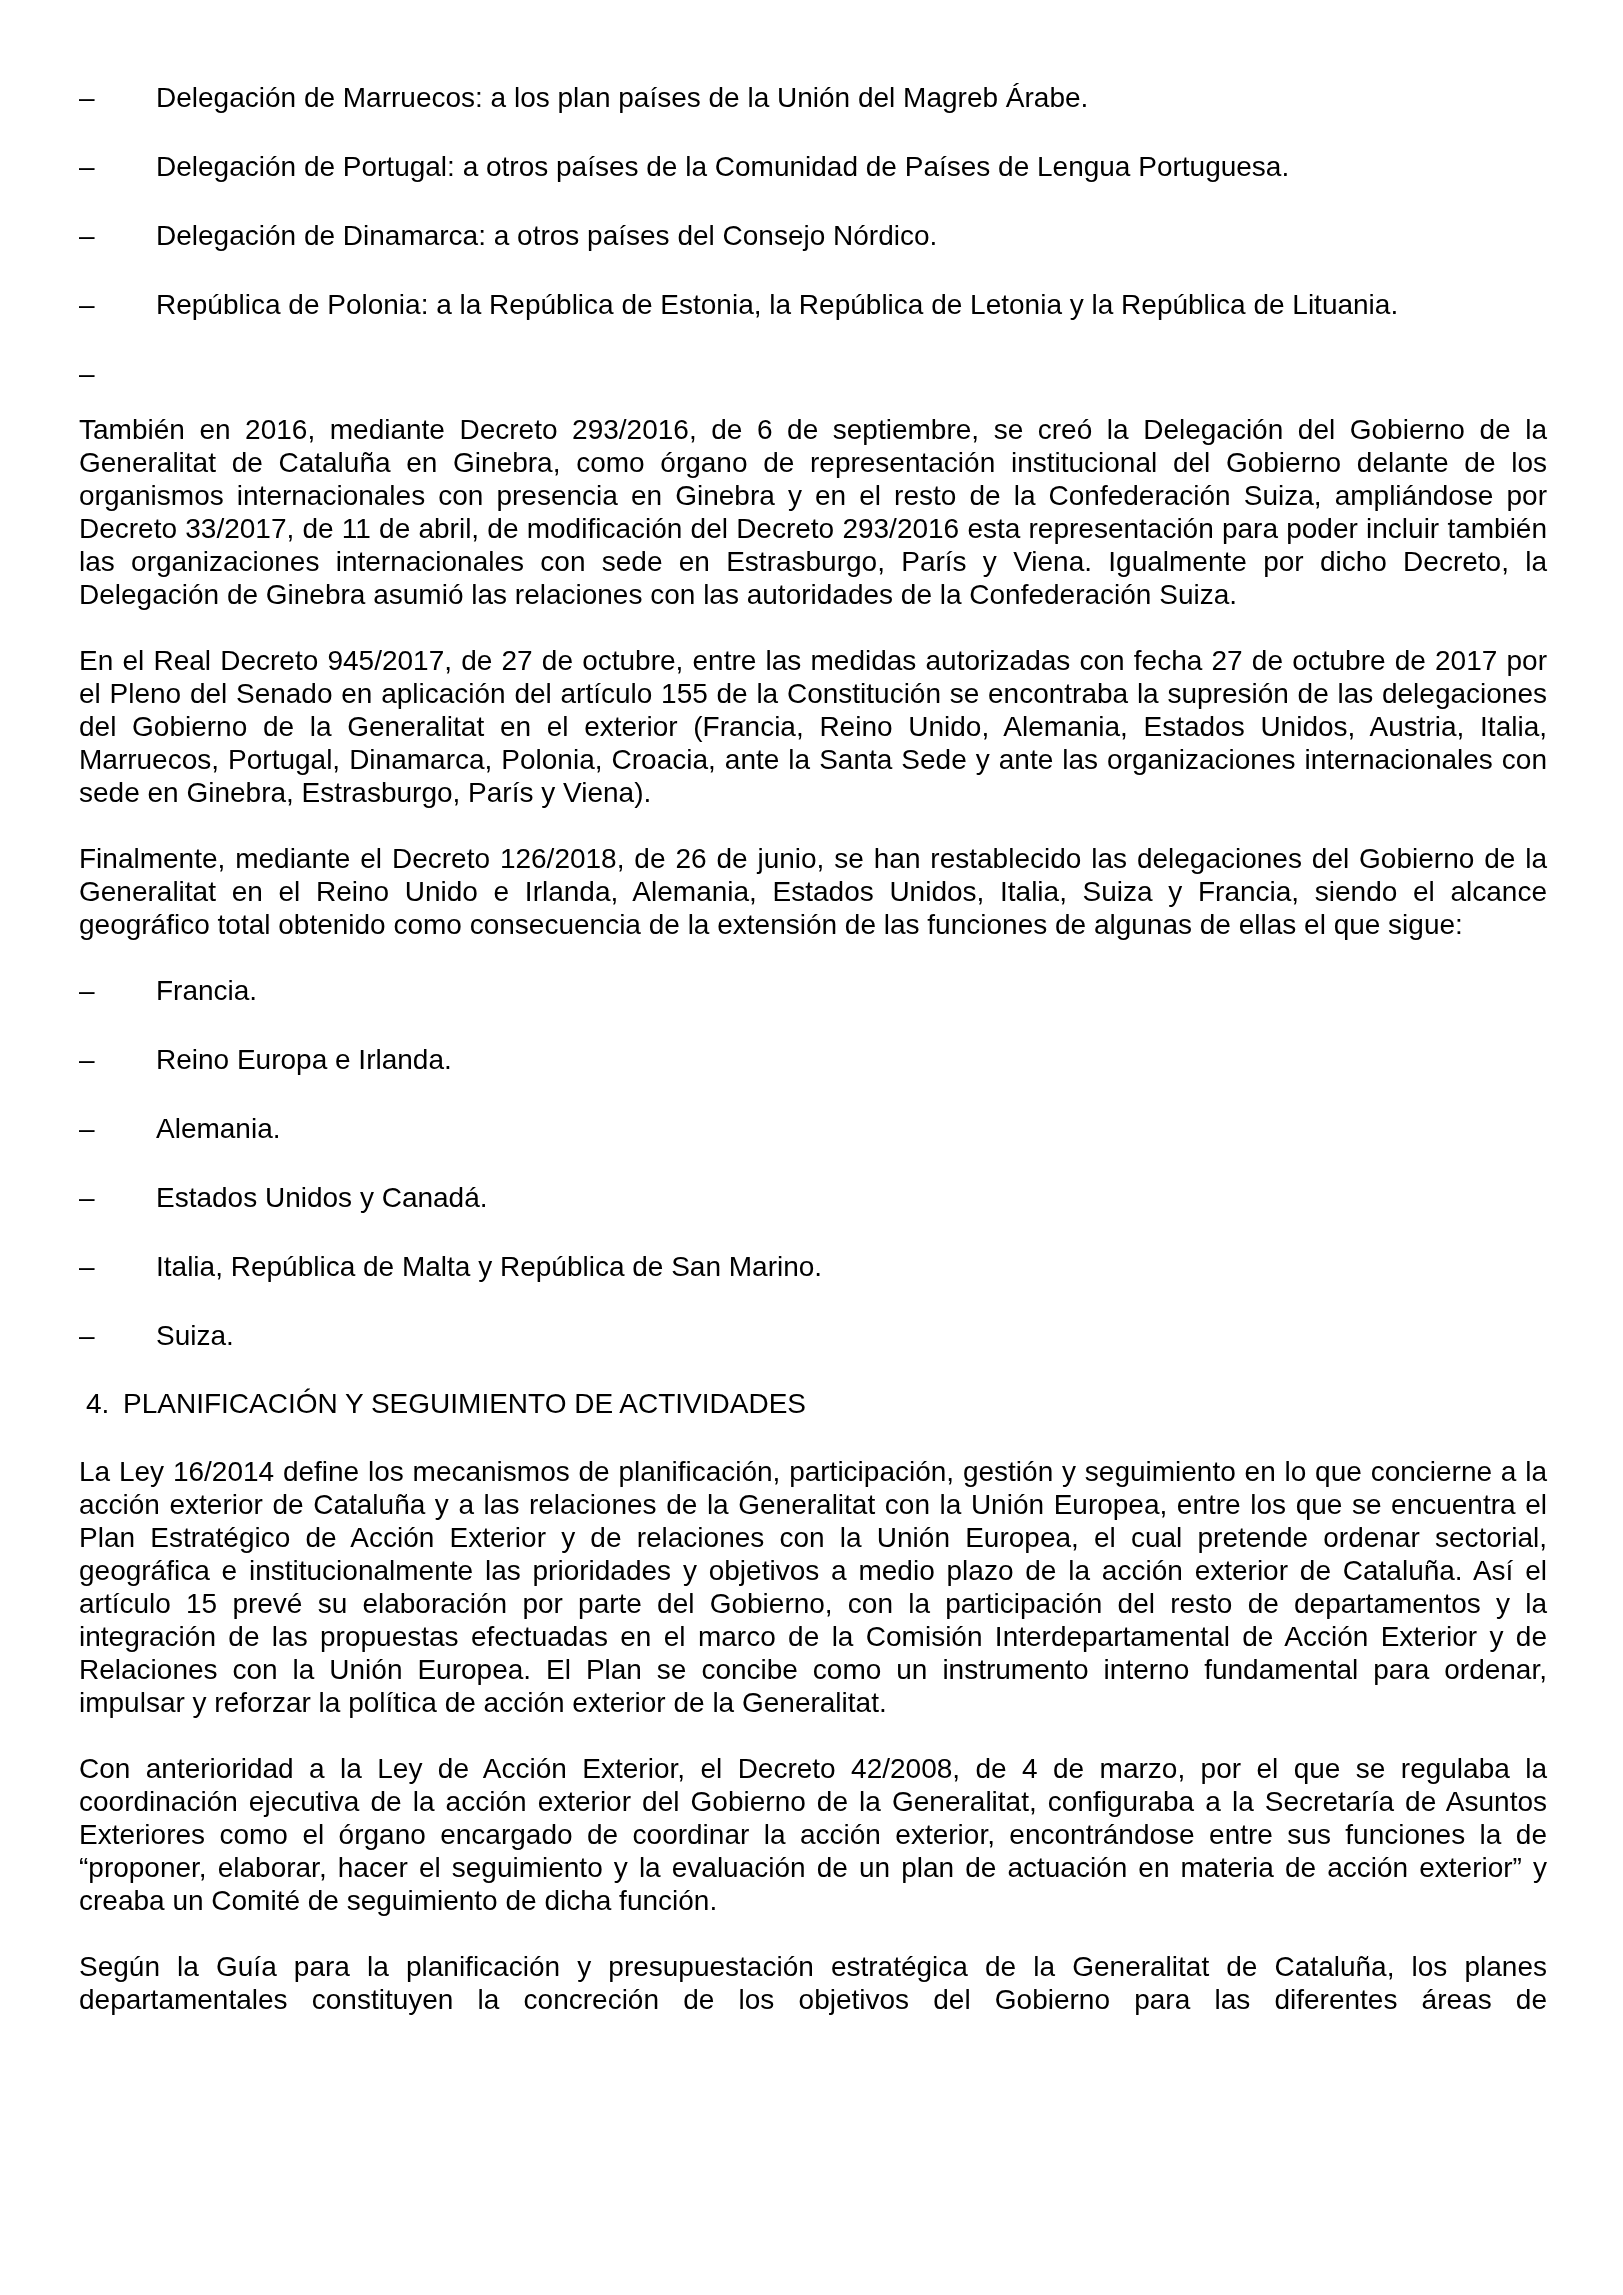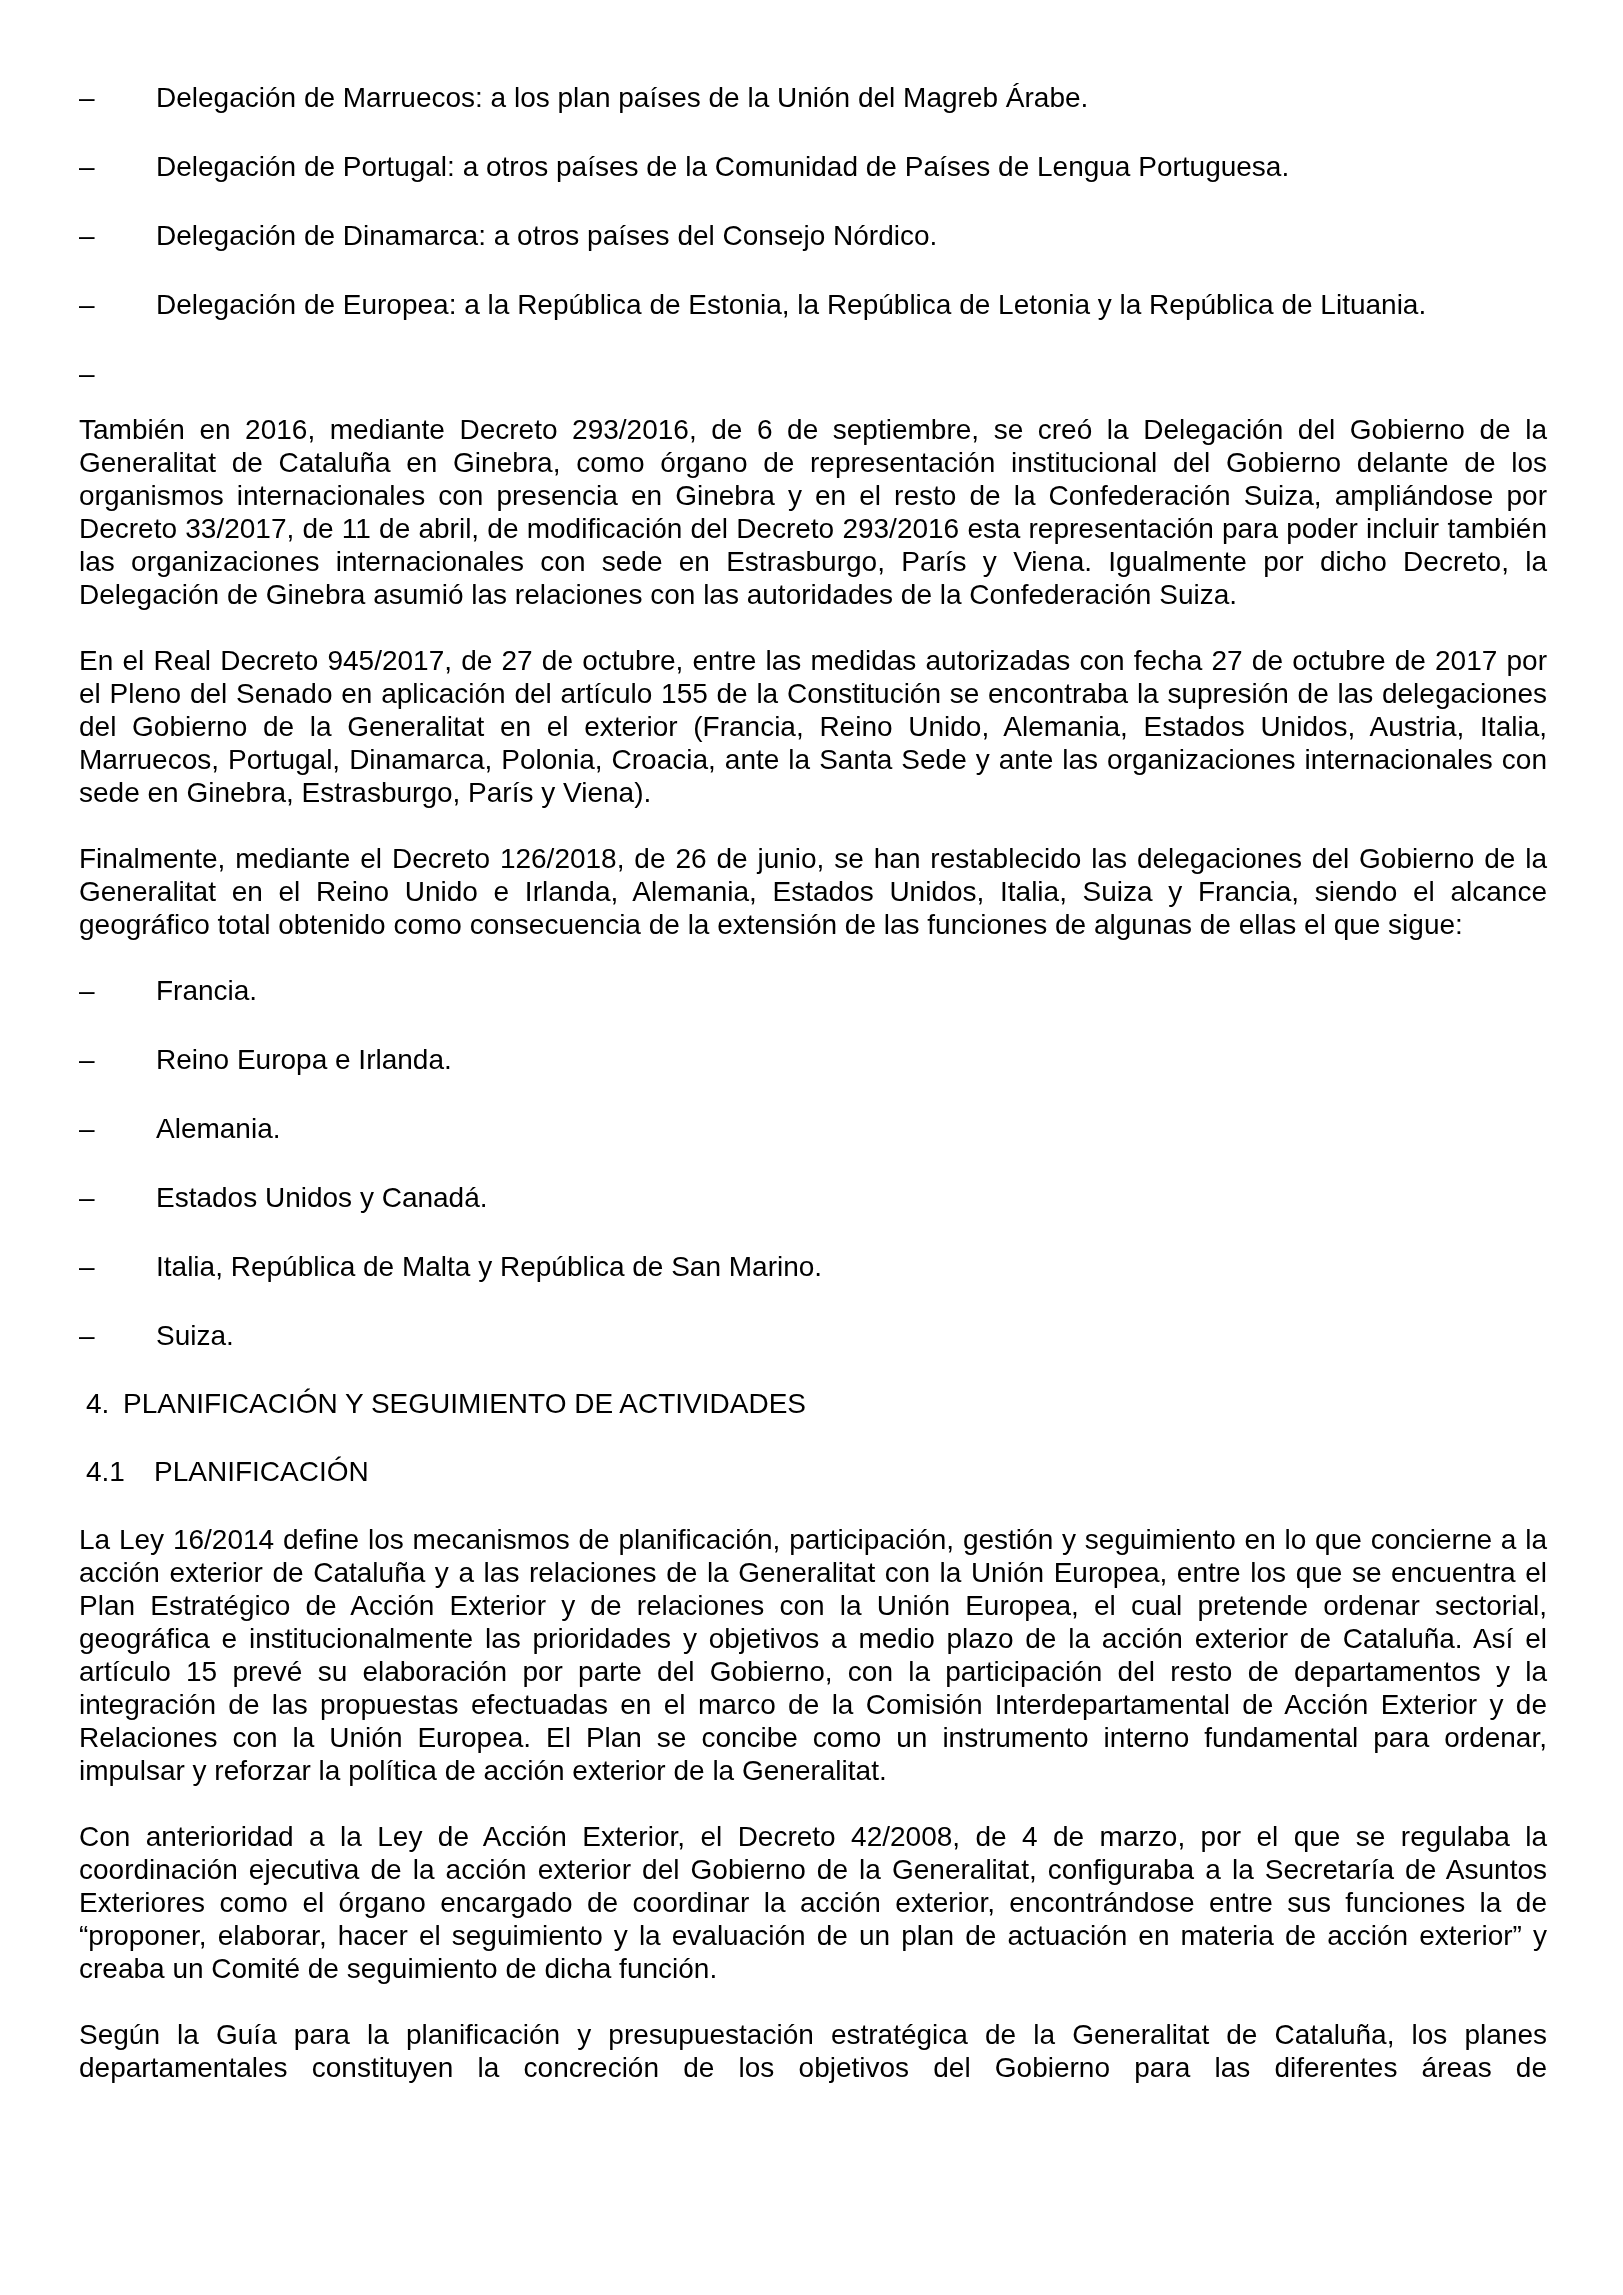--- a/index.html
+++ b/index.html
@@ -18,43 +18,40 @@
 </style>
 </head>
 <body>
 
 <div class="page">
 
   <ul class="list" style="margin-top:81px;">
     <li><span class="dash">–</span><span>Delegación de Marruecos: a los plan países de la Unión del Magreb Árabe.</span></li>
     <li><span class="dash">–</span><span>Delegación de Portugal: a otros países de la Comunidad de Países de Lengua Portuguesa.</span></li>
     <li><span class="dash">–</span><span>Delegación de Dinamarca: a otros países del Consejo Nórdico.</span></li>
-    <li><span class="dash">–</span><span>Delegación de Europea: a la República de Estonia, la República de Letonia y la República de Lituania.</span></li>
+    <li><span class="dash">–</span><span>República de Polonia: a la República de Estonia, la República de Letonia y la República de Lituania.</span></li>
     <li style="margin-bottom:23px;"><span class="dash">–</span></li>
   </ul>
 
   <p class="p">También en 2016, mediante Decreto 293/2016, de 6 de septiembre, se creó la Delegación del Gobierno de la Generalitat de Cataluña en Ginebra, como órgano de representación institucional del Gobierno delante de los organismos internacionales con presencia en Ginebra y en el resto de la Confederación Suiza, ampliándose por Decreto 33/2017, de 11 de abril, de modificación del Decreto 293/2016 esta representación para poder incluir también las organizaciones internacionales con sede en Estrasburgo, París y Viena. Igualmente por dicho Decreto, la Delegación de Ginebra asumió las relaciones con las autoridades de la Confederación Suiza.</p>
   <p class="p">En el Real Decreto 945/2017, de 27 de octubre, entre las medidas autorizadas con fecha 27 de octubre de 2017 por el Pleno del Senado en aplicación del artículo 155 de la Constitución se encontraba la supresión de las delegaciones del Gobierno de la Generalitat en el exterior (Francia, Reino Unido, Alemania, Estados Unidos, Austria, Italia, Marruecos, Portugal, Dinamarca, Polonia, Croacia, ante la Santa Sede y ante las organizaciones internacionales con sede en Ginebra, Estrasburgo, París y Viena).</p>
   <p class="p" style="">Finalmente, mediante el Decreto 126/2018, de 26 de junio, se han restablecido las delegaciones del Gobierno de la Generalitat en el Reino Unido e Irlanda, Alemania, Estados Unidos, Italia, Suiza y Francia, siendo el alcance geográfico total obtenido como consecuencia de la extensión de las funciones de algunas de ellas el que sigue:</p>
 
   <ul class="list">
     <li><span class="dash">–</span><span>Francia.</span></li>
     <li><span class="dash">–</span><span>Reino Europa e Irlanda.</span></li>
     <li><span class="dash">–</span><span>Alemania.</span></li>
     <li><span class="dash">–</span><span>Estados Unidos y Canadá.</span></li>
     <li><span class="dash">–</span><span>Italia, República de Malta y República de San Marino.</span></li>
     <li style="margin-bottom:35px;"><span class="dash">–</span><span>Suiza.</span></li>
   </ul>
 
   <div class="h" style="margin-bottom:35px;">
     <span class="num" style="width:37px;">4.</span><span>PLANIFICACIÓN Y SEGUIMIENTO DE ACTIVIDADES</span>
   </div>
 
-  <div class="h" style="margin-bottom:35px;">
-    <span class="num" style="width:68px;">4.1</span><span>PLANIFICACIÓN</span>
-  </div>
 
   <p class="p">La Ley 16/2014 define los mecanismos de planificación, participación, gestión y seguimiento en lo que concierne a la acción exterior de Cataluña y a las relaciones de la Generalitat con la Unión Europea, entre los que se encuentra el Plan Estratégico de Acción Exterior y de relaciones con la Unión Europea, el cual pretende ordenar sectorial, geográfica e institucionalmente las prioridades y objetivos a medio plazo de la acción exterior de Cataluña. Así el artículo 15 prevé su elaboración por parte del Gobierno, con la participación del resto de departamentos y la integración de las propuestas efectuadas en el marco de la Comisión Interdepartamental de Acción Exterior y de Relaciones con la Unión Europea. El Plan se concibe como un instrumento interno fundamental para ordenar, impulsar y reforzar la política de acción exterior de la Generalitat.</p>
   <p class="p">Con anterioridad a la Ley de Acción Exterior, el Decreto 42/2008, de 4 de marzo, por el que se regulaba la coordinación ejecutiva de la acción exterior del Gobierno de la Generalitat, configuraba a la Secretaría de Asuntos Exteriores como el órgano encargado de coordinar la acción exterior, encontrándose entre sus funciones la de “proponer, elaborar, hacer el seguimiento y la evaluación de un plan de actuación en materia de acción exterior” y creaba un Comité de seguimiento de dicha función.</p>
   <p class="p" style="text-align-last: justify;">Según la Guía para la planificación y presupuestación estratégica de la Generalitat de Cataluña, los planes departamentales constituyen la concreción de los objetivos del Gobierno para las diferentes áreas de</p>
 
 </div>
 
 
 </body></html>

